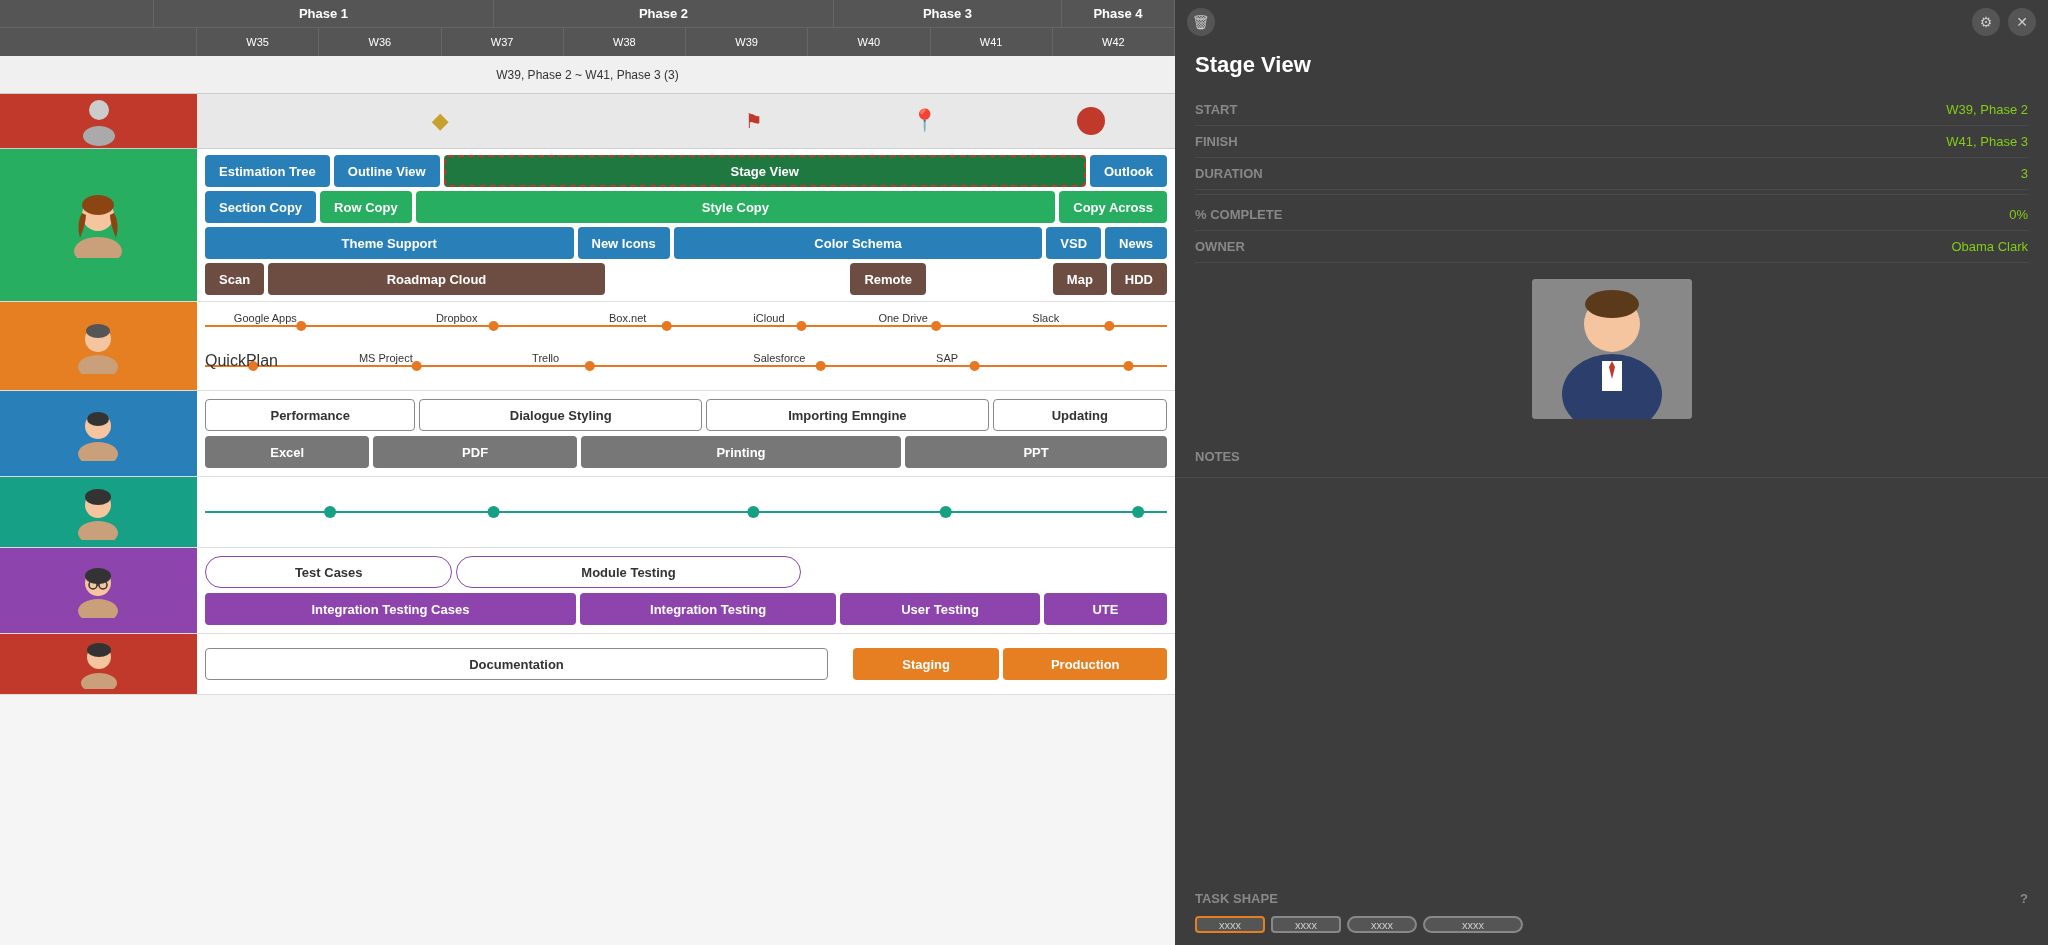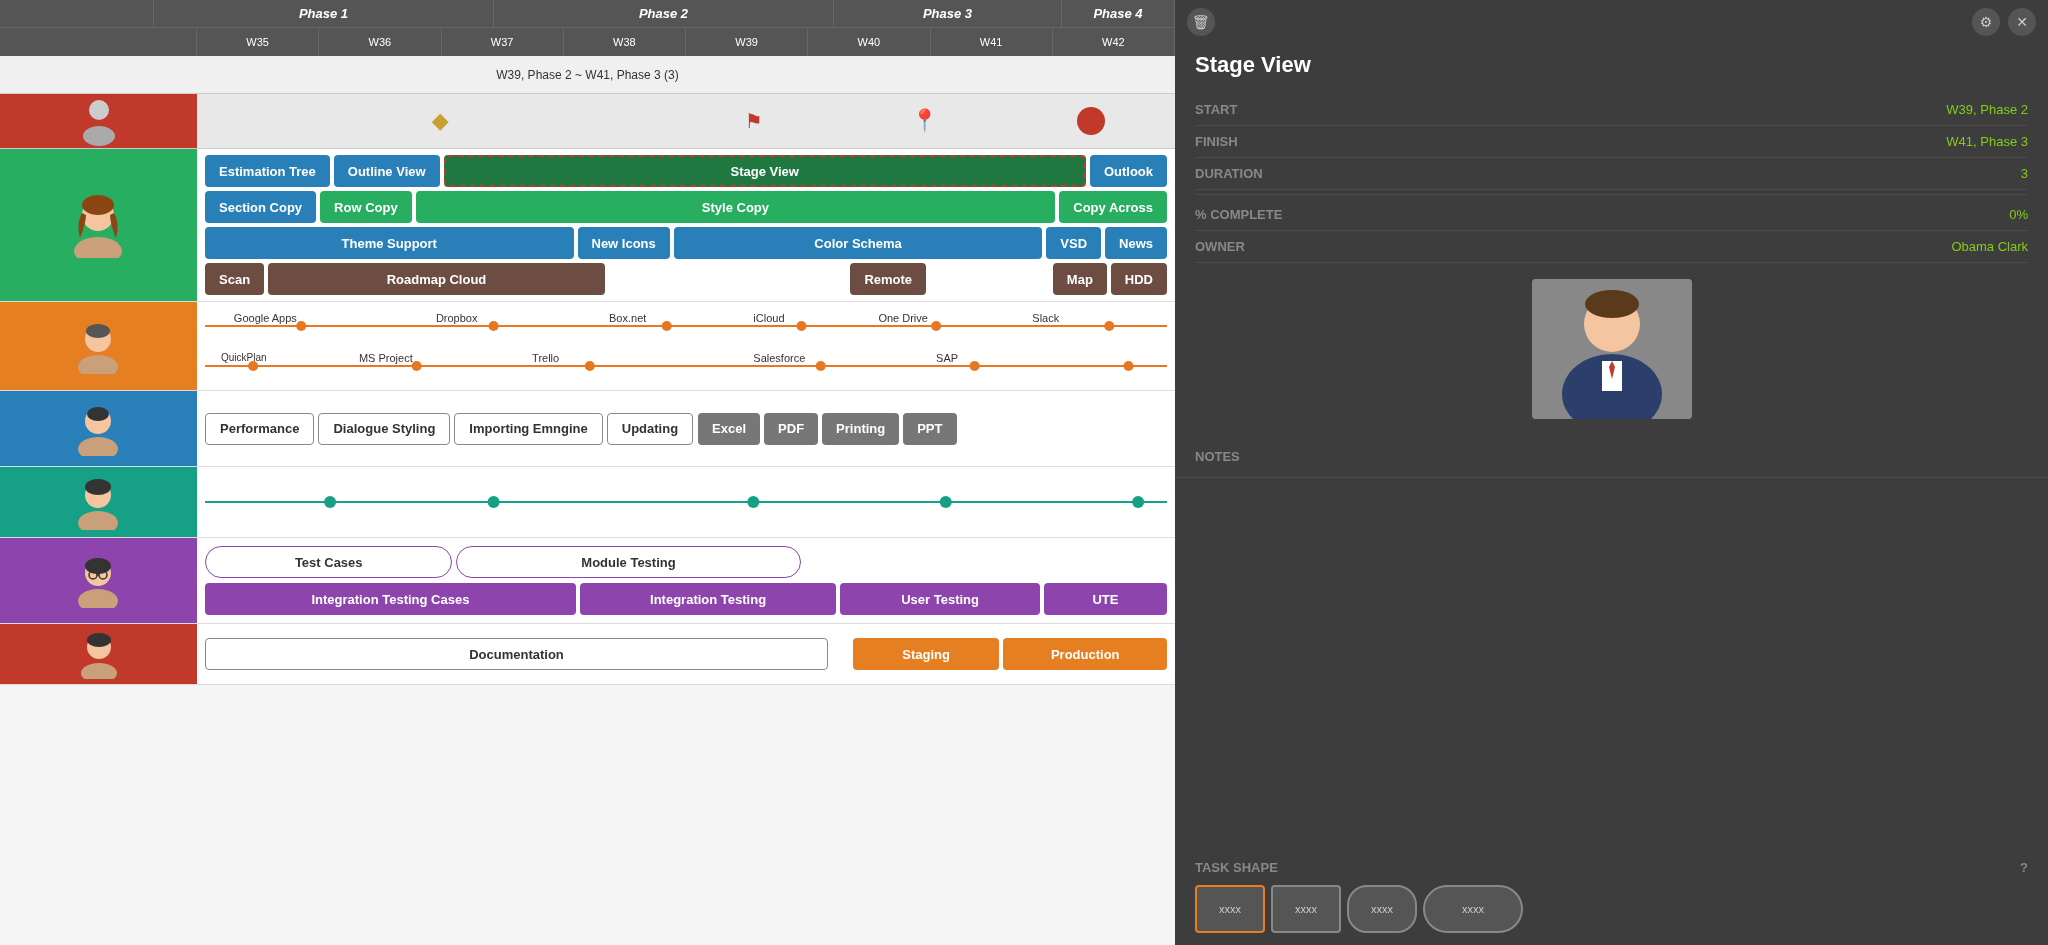--- a/index.html
+++ b/index.html
@@ -24,21 +24,20 @@
     .gantt-header {
       background: #555;
       display: flex;
       flex-direction: column;
     }
 
     .phase-row {
       display: flex;
       height: 28px;
       border-bottom: 1px solid #666;
-      font-style: italic;
     }
 
     .avatar-col {
       width: 197px;
       background: #555;
       border-right: 1px solid #666;
     }
 
     .phase-cells {
       flex: 1;
@@ -230,21 +229,21 @@
     }
 
     .shape-options {
       display: flex;
       gap: 6px;
       margin-top: 10px;
       align-items: center;
     }
 
     .shape-btn {
-      height: 48px;
+      height: 17px;
       min-width: 70px;
       border: 2px solid #888;
       background: #555;
       border-radius: 4px;
       color: #ccc;
       font-size: 11px;
       cursor: pointer;
       display: flex;
       align-items: center;
       justify-content: center;
@@ -431,38 +430,38 @@
         <div style="position:relative; height:28px; margin-top:8px;">
           <svg width="100%" height="28">
             <line x1="0" y1="14" x2="100%" y2="14" stroke="#e87722" stroke-width="2"></line>
             <circle cx="5%" cy="14" r="5" fill="#e87722"></circle>
             <circle cx="22%" cy="14" r="5" fill="#e87722"></circle>
             <circle cx="40%" cy="14" r="5" fill="#e87722"></circle>
             <circle cx="64%" cy="14" r="5" fill="#e87722"></circle>
             <circle cx="80%" cy="14" r="5" fill="#e87722"></circle>
             <circle cx="96%" cy="14" r="5" fill="#e87722"></circle>
           </svg>
-          <span style="position:absolute; left:0%; top:0; font-size:10px; color:#333;margin-left:16px;">QuickPlan</span>
+          <span style="position:absolute; left:0%; top:0; font-size:16px; color:#333;">QuickPlan</span>
           <span style="position:absolute; left:16%; top:0; font-size:11px; color:#333;">MS Project</span>
           <span style="position:absolute; left:34%; top:0; font-size:11px; color:#333;">Trello</span>
           <span style="position:absolute; left:57%; top:0; font-size:11px; color:#333;">Salesforce</span>
           <span style="position:absolute; left:76%; top:0; font-size:11px; color:#333;">SAP</span>
         </div>
       </div>
     </div>
 
     <div class="row-flex row-bg-white" style="min-height:75px; border-bottom:1px solid #ddd;">
       <div class="av-col-blue" style="min-height:75px;">
         <svg width="55" height="55" viewBox="0 0 55 55">
           <circle cx="27" cy="20" r="13" fill="#f5c5a0"></circle>
           <ellipse cx="27" cy="48" rx="20" ry="12" fill="#c9a07a"></ellipse>
           <ellipse cx="27" cy="13" rx="11" ry="7" fill="#333"></ellipse>
         </svg>
       </div>
-      <div style="flex:1; padding:8px; display:flex; flex-direction:row; gap:5px;">
+      <div style="flex:1; padding:8px; display:flex; flex-direction:column; gap:5px;">
         <div class="task-line">
           <button class="task-btn task-btn-lg" style="background:transparent; border:1.5px solid #888; color:#333; flex:1;">Performance</button>
           <button class="task-btn task-btn-lg" style="background:transparent; border:1.5px solid #888; color:#333; flex:1.4;">Dialogue Styling</button>
           <button class="task-btn task-btn-lg" style="background:transparent; border:1.5px solid #888; color:#333; flex:1.4;">Importing Emngine</button>
           <button class="task-btn task-btn-lg" style="background:transparent; border:1.5px solid #888; color:#333; flex:0.8;">Updating</button>
         </div>
         <div class="task-line">
           <button class="task-btn task-btn-lg" style="background:#777; flex:0.7;">Excel</button>
           <button class="task-btn task-btn-lg" style="background:#777; flex:0.9;">PDF</button>
           <button class="task-btn task-btn-lg" style="background:#777; flex:1.5;">Printing</button>

